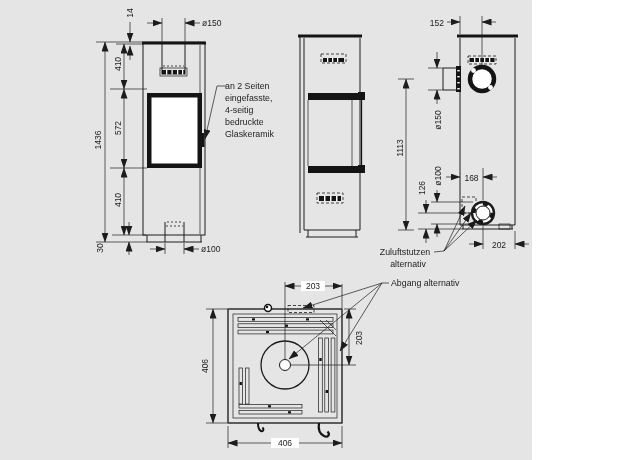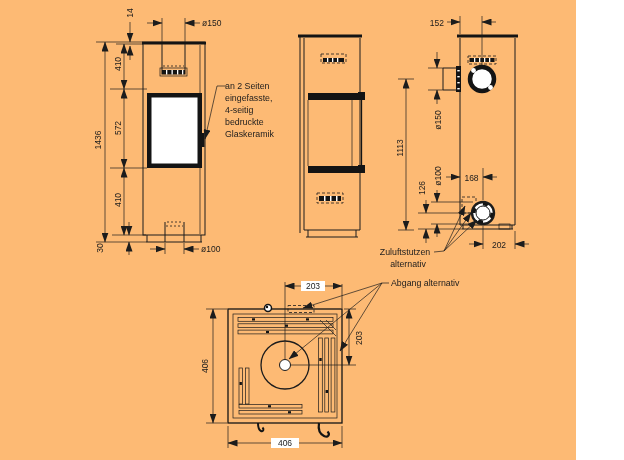--- a/index.html
+++ b/index.html
@@ -1,16 +1,16 @@
 <!DOCTYPE html>
 <html><head>
 <meta charset="utf-8">
 <style>
   html,body{margin:0;padding:0;background:#ffffff;}
-  .stage{position:relative;width:576px;height:460px;background:#fdba74;overflow:hidden;}
+  .stage{position:relative;width:532px;height:460px;background:#e5e5e5;overflow:hidden;}
   svg{position:absolute;left:0;top:0;}
   .ln{stroke:#1c1c1c;stroke-width:1;fill:none;}
   .thin{stroke:#1c1c1c;stroke-width:0.7;fill:none;}
   .thick{stroke:#141414;stroke-width:2.8;fill:none;}
   .med{stroke:#141414;stroke-width:1.3;fill:none;}
   .dash{stroke:#1c1c1c;stroke-width:0.8;fill:none;stroke-dasharray:3,2;}
   .dash2{stroke:#1c1c1c;stroke-width:0.8;fill:none;stroke-dasharray:2,2;}
   .fillb{fill:#141414;stroke:none;}
   .fillw{fill:#ffffff;stroke:none;}
   .dim{font:8.5px "Liberation Sans", sans-serif;fill:#1c1c1c;}

